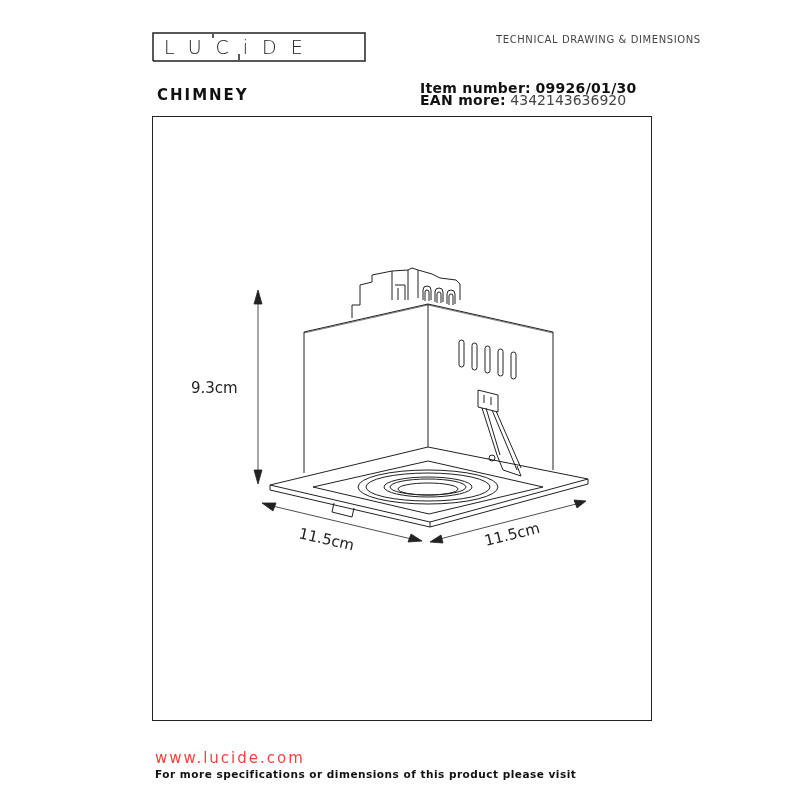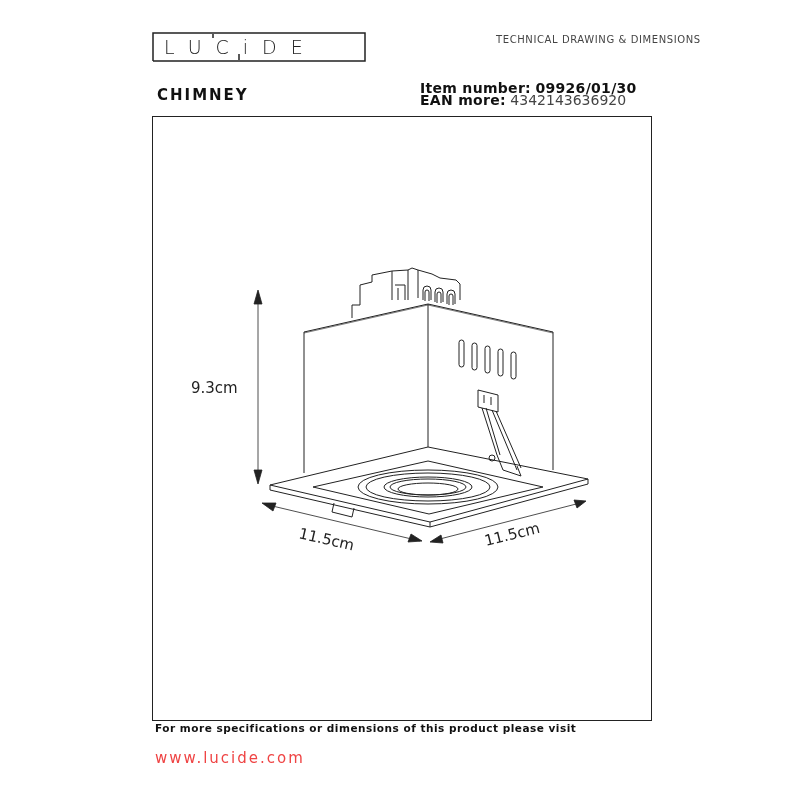--- a/index.html
+++ b/index.html
@@ -5,21 +5,21 @@
   html, body { margin:0; padding:0; background:#ffffff; }
   body { width:800px; height:800px; position:relative; overflow:hidden; font-family:"DejaVu Sans", sans-serif; color:#1a1a1a; }
   .logo { position:absolute; left:152px; top:32px; width:214px; height:30px; }
   .doc-type { position:absolute; left:496px; top:34px; font-size:10px; letter-spacing:0.6px; color:#444; }
   .product-name { position:absolute; left:157px; top:86px; font-size:15px; font-weight:bold; letter-spacing:2px; color:#111; }
   .meta { position:absolute; left:392px; top:82px; font-size:14px; line-height:12px; color:#111;margin-left:28px; }
   .meta b { font-weight:bold; letter-spacing:0.3px; }
   .meta .val-light { color:#444; font-weight:normal; }
   .frame { position:absolute; left:152px; top:116px; width:498px; height:603px; border:1.5px solid #222; }
   .drawing { position:absolute; left:0; top:0; width:800px; height:800px; }
-  .footer-note { position:absolute; left:155px; top:722px; font-size:10.5px; font-weight:bold; letter-spacing:0.5px; color:#111; }
+  .footer-note { position:absolute; left:155px; top:768px; font-size:10.5px; font-weight:bold; letter-spacing:0.5px; color:#111; }
   .footer-url { position:absolute; left:155px; top:749px; font-size:15px; font-weight:normal; letter-spacing:2px; color:#ef4444; }
   .dim { font-family:"DejaVu Sans", sans-serif; font-size:15px; fill:#222; }
 </style>
 </head>
 <body>
 
 <svg class="logo" viewBox="0 0 214 30" xmlns="http://www.w3.org/2000/svg">
   <path d="M1 29 V1 H60 M62 1 H213 V29 H88 M86 29 H1" fill="none" stroke="#222" stroke-width="1.5"></path>
   <line x1="61" y1="0" x2="61" y2="6" stroke="#222" stroke-width="1.5"></line>
   <line x1="87" y1="22" x2="87" y2="32" stroke="#222" stroke-width="1.5"></line>

